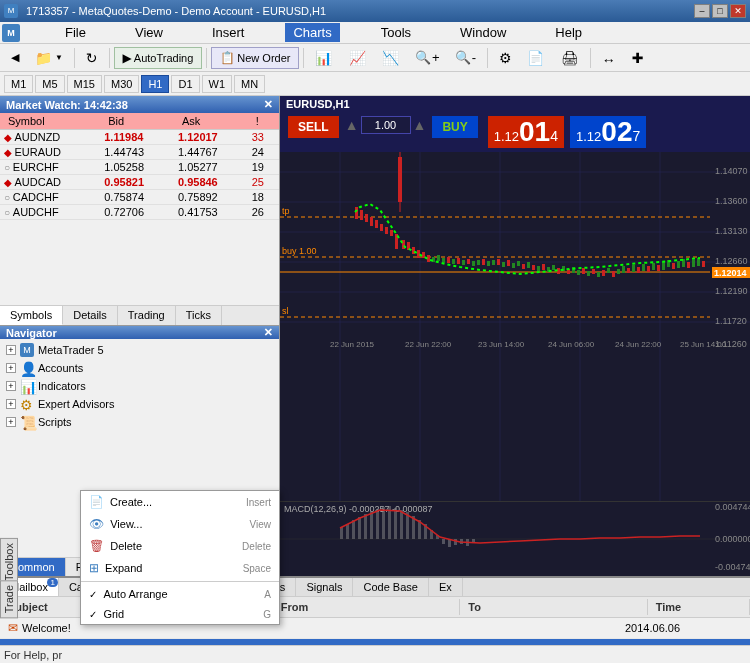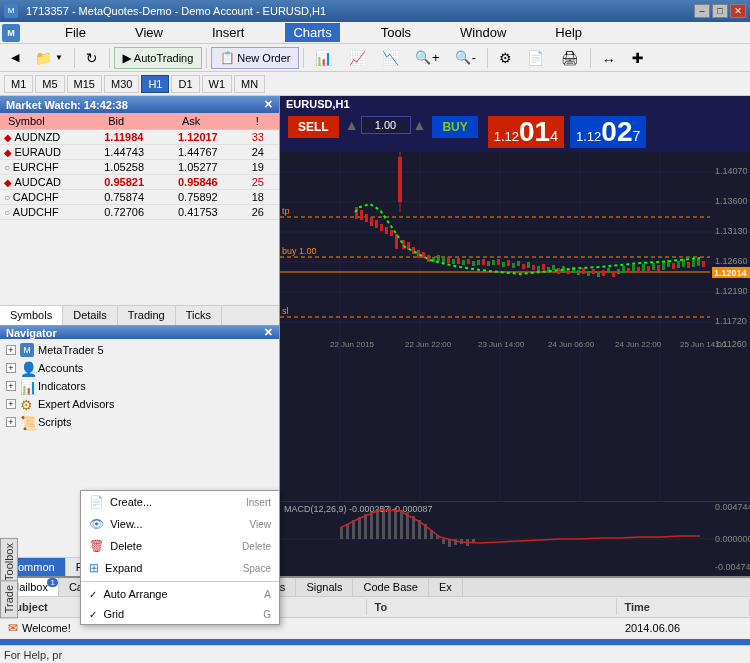--- a/index.html
+++ b/index.html
@@ -502,20 +502,21 @@
         Market<span style="background:#316ac5;color:white;font-size:8px;padding:0 3px;border-radius:6px;position:absolute;top:0;right:0;">2</span>
       </div>
       <div class="bottom-tab" style="padding:3px 10px;font-size:11px;cursor:pointer;border-right:1px solid #ccc;">Alerts</div>
       <div class="bottom-tab" style="padding:3px 10px;font-size:11px;cursor:pointer;border-right:1px solid #ccc;">Signals</div>
       <div class="bottom-tab" style="padding:3px 10px;font-size:11px;cursor:pointer;border-right:1px solid #ccc;">Code Base</div>
       <div class="bottom-tab" style="padding:3px 10px;font-size:11px;cursor:pointer;border-right:1px solid #ccc;">Ex</div>
     </div>
     <div id="terminal-content" style="flex:1;overflow:hidden;display:flex;flex-direction:column;">
       <div id="terminal-header" style="display:flex;background:#e8e8e8;border-bottom:1px solid #ccc;">
         <div class="th-col" style="flex:3;padding:2px 8px;font-size:11px;font-weight:bold;border-right:1px solid #ccc;">Subject</div>
+        <div class="th-col" style="flex:2;padding:2px 8px;font-size:11px;font-weight:bold;border-right:1px solid #ccc;">From</div>
         <div class="th-col" style="flex:2;padding:2px 8px;font-size:11px;font-weight:bold;border-right:1px solid #ccc;">To</div>
         <div class="th-col" style="flex:1;padding:2px 8px;font-size:11px;font-weight:bold;">Time</div>
       </div>
 
       <div class="mail-row" style="display:flex;padding:2px 0;border-bottom:1px solid #e8e8e8;font-size:11px;">
         <div style="flex:3;padding:1px 8px;display:flex;align-items:center;gap:4px;">
           <span style="color:#cc4400;font-size:12px;">✉</span>
           <span>Welcome!</span>
         </div>
         <div style="flex:2;padding:1px 8px;"></div>

